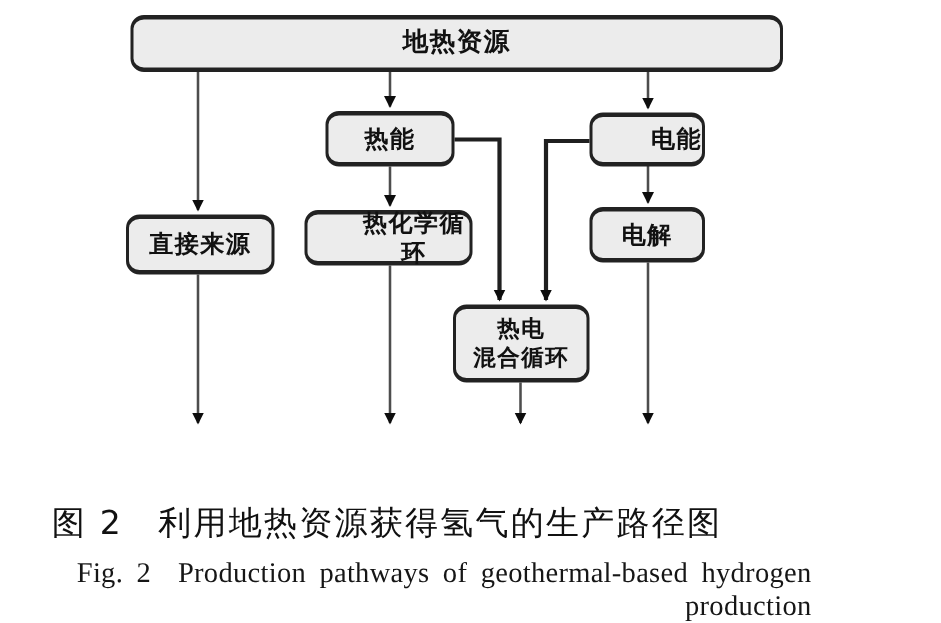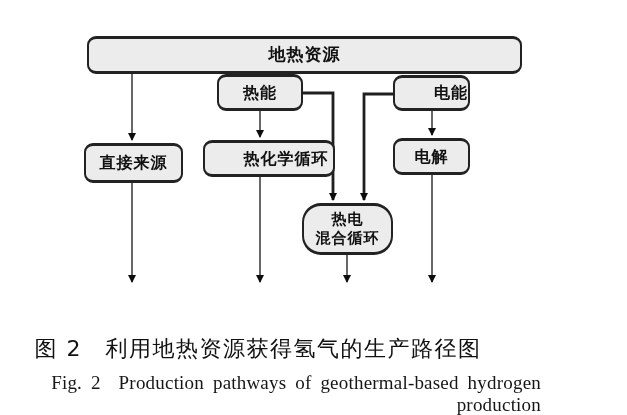--- a/index.html
+++ b/index.html
@@ -42,27 +42,27 @@
     display: flex;
     align-items: center;
     justify-content: center;
     text-align: center;
     color: #111111;
     font-weight: bold;
     letter-spacing: 1px;
     white-space: pre-line;
     line-height: 1.25;
   }
-  .node-geothermal { left: 87px;  top: 10px;  width: 435px; height: 38px; font-size: 17px; margin-top: 26px; }
+  .node-geothermal { left: 87px;  top: 10px;  width: 435px; height: 38px; font-size: 17px; }
   .node-thermal    { left: 217px; top: 74px;  width: 86px;  height: 37px; font-size: 16px; align-items: center; }
   .node-electric   { left: 393px; top: 75px;  width: 77px;  height: 36px; font-size: 16px; justify-content: flex-end; }
   .node-direct     { left: 84px;  top: 143px; width: 99px;  height: 40px; font-size: 16px; }
-  .node-thermochem { left: 203px; top: 140px; width: 132px; height: 37px; font-size: 16px; padding-left: 34px; }
+  .node-thermochem { left: 203px; top: 140px; width: 112px; height: 37px; font-size: 16px; padding-left: 34px; }
   .node-electrolysis { left: 393px; top: 138px; width: 77px; height: 37px; font-size: 16px; }
-  .node-hybrid     { left: 302px; top: 203px; width: 91px;  height: 52px; font-size: 15px; border-radius: 19px; }
+  .node-hybrid     { left: 302px; top: 203px; width: 91px;  height: 52px; font-size: 15px; }
   .node-hydrogen   { left: 85px;  top: 285px; width: 435px; height: 40px; font-size: 17px; }
   .caption-cn {
     position: absolute;
     left: 0;
     top: 334px;
     width: 516px;
     text-align: center;
     font-size: 22px;
     font-weight: normal;
     color: #111111;

